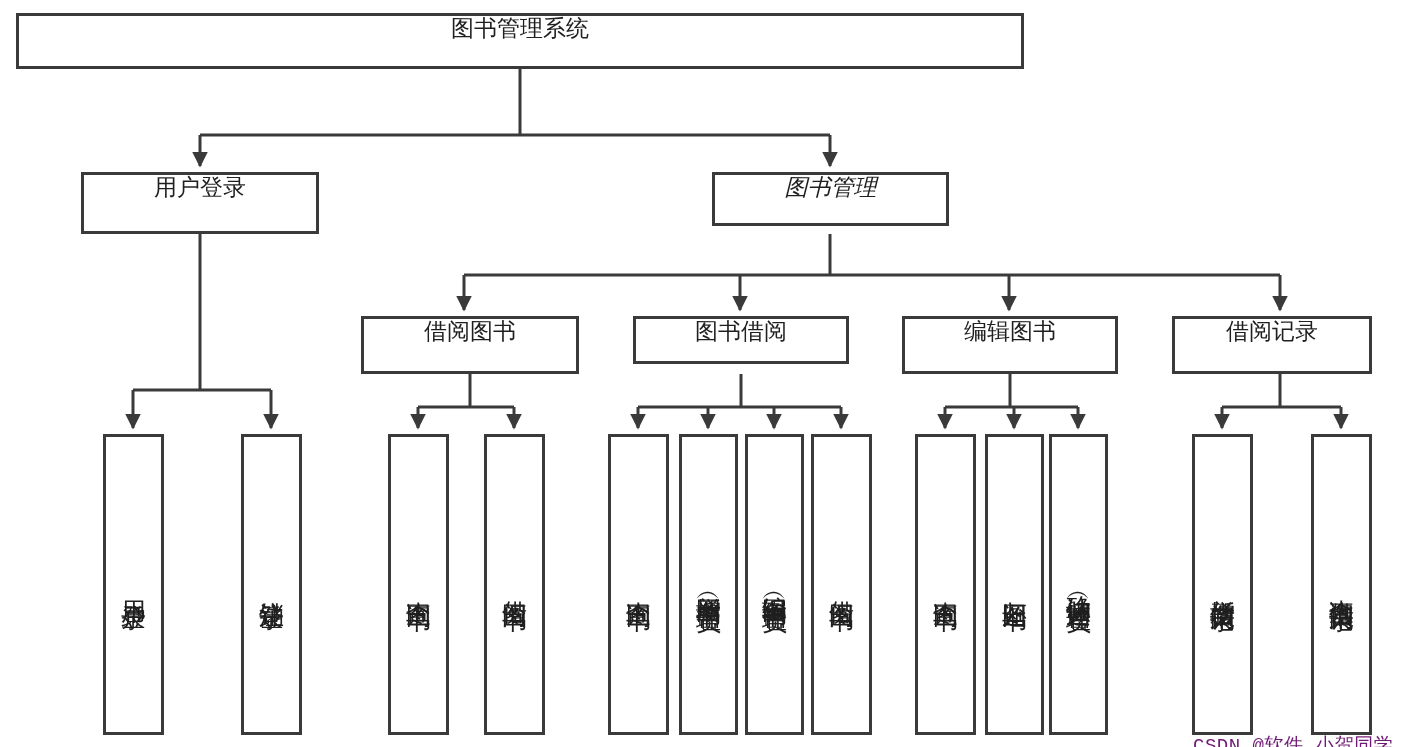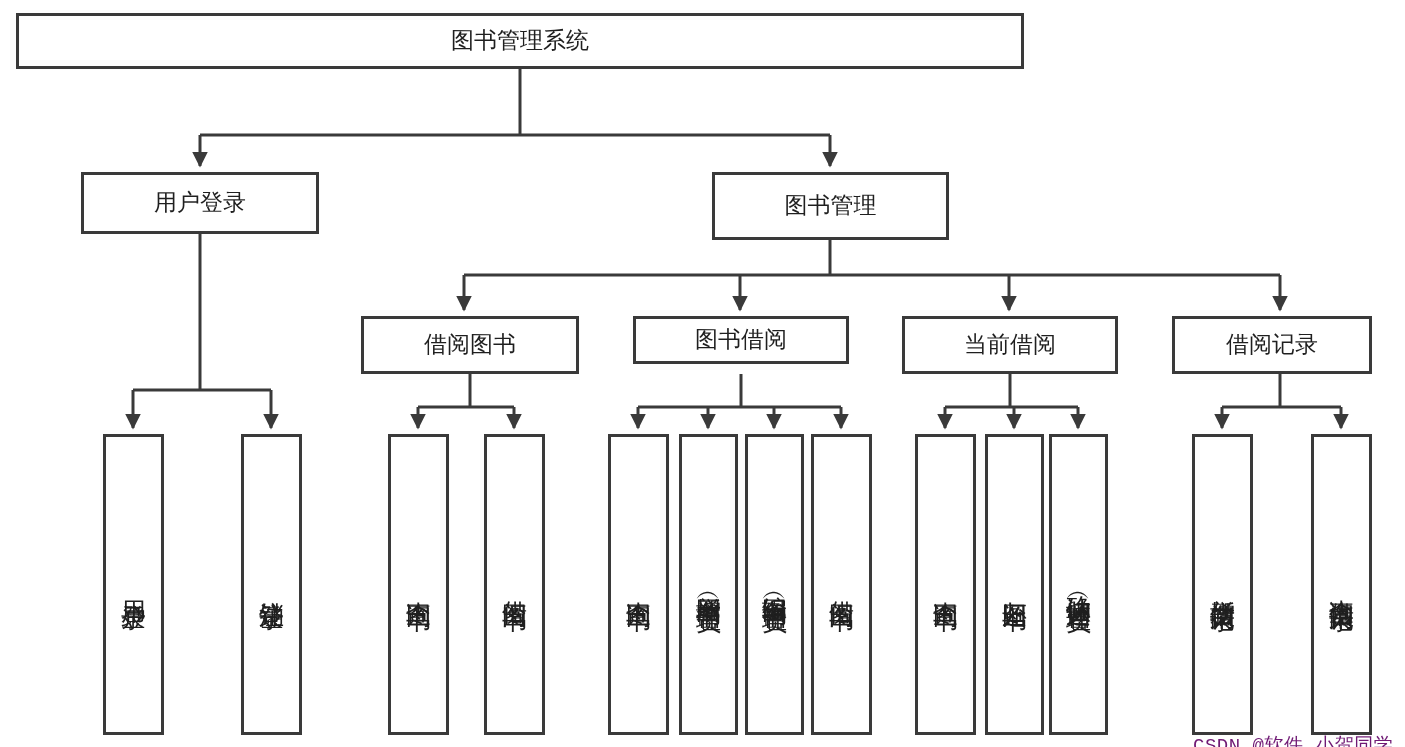--- a/index.html
+++ b/index.html
@@ -25,21 +25,21 @@
     width: 1405px;
     height: 747px;
     pointer-events: none;
   }
   .node {
     position: absolute;
     box-sizing: border-box;
     background: #ffffff;
     border: 3px solid #3a3a3a;
     display: flex;
-    align-items: center;
+    align-items: flex-start;
     justify-content: center;
     z-index: 2;
   }
   .node .label {
     color: #1f1f1f;
     line-height: 1.12;
     white-space: nowrap;
     text-align: center;
   }
   .node.horiz .label {
@@ -127,32 +127,32 @@
     </g>
   </svg>
 
   <div class="node root horiz" style="left: 16px; top: 13px; width: 1008px; height: 56px;">
     <span class="label">图书管理系统</span>
   </div>
 
   <div class="node horiz" style="left: 81px; top: 172px; width: 238px; height: 62px;">
     <span class="label">用户登录</span>
   </div>
-  <div class="node horiz" style="left: 712px; top: 172px; width: 237px; height: 68px;">
+  <div class="node horiz" style="left: 712px; top: 172px; width: 237px; height: 54px; font-style: italic;">
     <span class="label">图书管理</span>
   </div>
 
   <div class="node horiz" style="left: 361px; top: 316px; width: 218px; height: 58px;">
     <span class="label">借阅图书</span>
   </div>
   <div class="node horiz" style="left: 633px; top: 316px; width: 216px; height: 48px;">
     <span class="label">图书借阅</span>
   </div>
   <div class="node horiz" style="left: 902px; top: 316px; width: 216px; height: 58px;">
-    <span class="label">当前借阅</span>
+    <span class="label">编辑图书</span>
   </div>
   <div class="node horiz" style="left: 1172px; top: 316px; width: 200px; height: 58px;">
     <span class="label">借阅记录</span>
   </div>
 
   <div class="node vert" style="left: 103px; top: 434px; width: 61px; height: 301px;">
     <span class="label">用户登录</span>
   </div>
   <div class="node vert" style="left: 241px; top: 434px; width: 61px; height: 301px;">
     <span class="label">注销登录</span>

